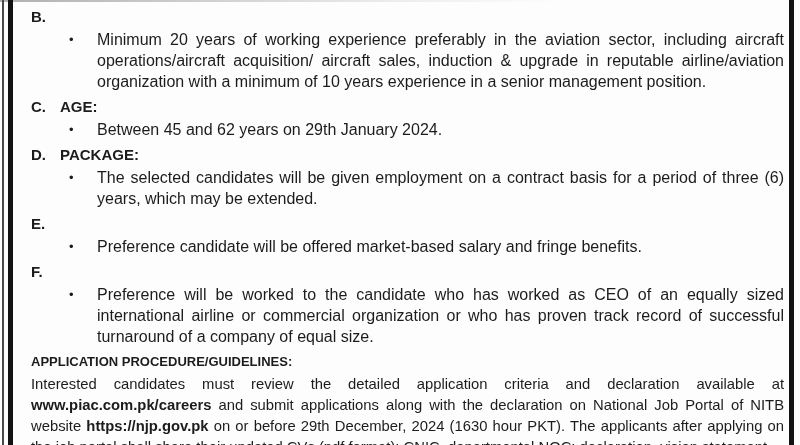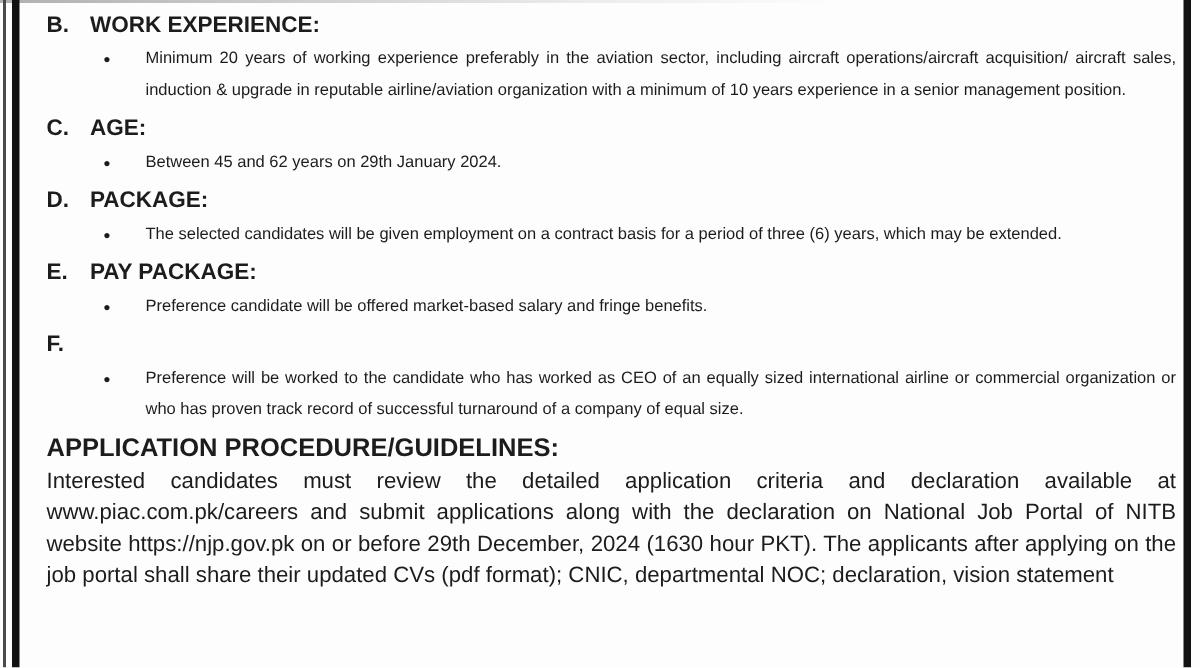--- a/index.html
+++ b/index.html
@@ -22,41 +22,40 @@
     background: linear-gradient(to right, rgba(100,100,100,.5), rgba(140,140,140,.15) 70%, rgba(140,140,140,0));
   }
 
   .content { position: absolute; left: 31px; right: 16px; top: 6px; }
 
   .sec { margin-bottom: 4px; }
   .sec-head { display: flex; font-weight: bold; font-size: 15px; line-height: 21px; margin-bottom: 2px; }
   .sec-label { width: 29px; flex: 0 0 29px; }
   .bullet-row { display: flex; margin-left: 38px; }
   .dot { width: 28px; flex: 0 0 28px; font-size: 13px; line-height: 21px; }
-  .btext { flex: 1; margin: 0; font-size: 11px; line-height: 21px; text-align: justify; }
+  .btext { flex: 1; margin: 0; font-size: 16px; line-height: 21px; text-align: justify; }
 
-  .app-head { font-weight: bold; font-size: 17px; line-height: 21px; margin: 3px 0 2px 0; }
+  .app-head { font-weight: bold; font-size: 13px; line-height: 21px; margin: 3px 0 2px 0; }
   .app-para { margin: 0; font-size: 14.8px; line-height: 21px; text-align: justify; }
-  .app-para b { font-weight: normal; }
+  .app-para b { font-weight: bold; }
 </style>
 </head>
 <body>
 
 <div class="page">
   <div class="scan-edge-top"></div>
   <div class="border-v bl-thin"></div>
   <div class="border-v bl-thick"></div>
   <div class="border-v br-thick"></div>
 
   <div class="content">
 
     <section class="sec">
       <div class="sec-head">
         <span class="sec-label">B.</span>
-        <span>WORK EXPERIENCE:</span>
       </div>
       <div class="bullet-row">
         <span class="dot">•</span>
         <p class="btext">Minimum 20 years of working experience preferably in the aviation sector, including aircraft operations/aircraft acquisition/ aircraft sales, induction &amp; upgrade in reputable airline/aviation organization with a minimum of 10 years experience in a senior management position.</p>
       </div>
     </section>
 
     <section class="sec">
       <div class="sec-head">
         <span class="sec-label">C.</span>
@@ -75,21 +74,20 @@
       </div>
       <div class="bullet-row">
         <span class="dot">•</span>
         <p class="btext">The selected candidates will be given employment on a contract basis for a period of three (6) years, which may be extended.</p>
       </div>
     </section>
 
     <section class="sec">
       <div class="sec-head">
         <span class="sec-label">E.</span>
-        <span>PAY PACKAGE:</span>
       </div>
       <div class="bullet-row">
         <span class="dot">•</span>
         <p class="btext">Preference candidate will be offered market-based salary and fringe benefits.</p>
       </div>
     </section>
 
     <section class="sec">
       <div class="sec-head">
         <span class="sec-label">F.</span>

